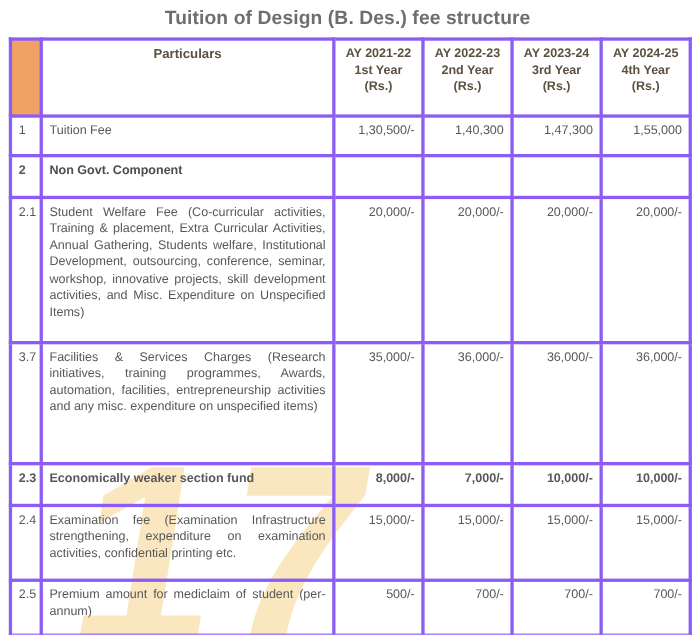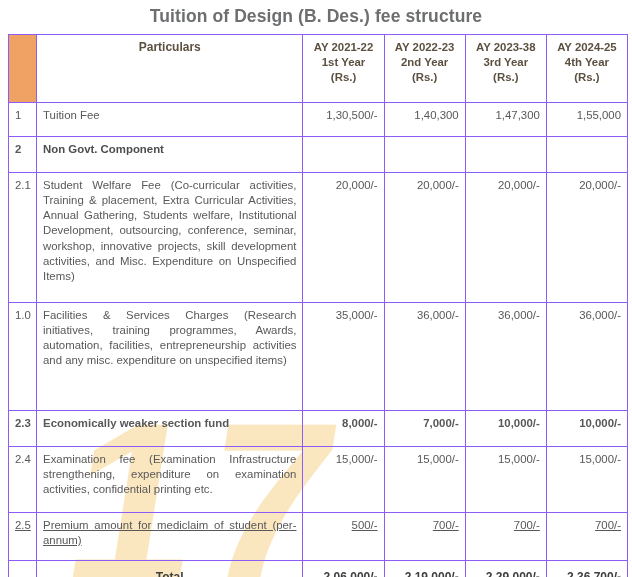--- a/index.html
+++ b/index.html
@@ -60,21 +60,21 @@
     margin: 0 0 0 8px;
     background: transparent;
   }
 
   table.fee col.c-sr   { width: 28px;  }
   table.fee col.c-part { width: 266px; }
   table.fee col.c-yr   { width: 81px;  }
 
   table.fee th,
   table.fee td {
-    border: 1px solid #8b5cf6;
+    border: 3px solid #8b5cf6;
     vertical-align: top;
     padding: 5px 6px 6px 6px;
     font-size: 11.4px;
     line-height: 1.33;
     background: transparent;
   }
 
   
   thead th {
     background: #f0a264;
@@ -111,21 +111,21 @@
     padding-right: 7px;
   }
   td.bold, th.bold { font-weight: 700; color: #4d4d4f; }
 
   tr.row-tuition td       { height: 22px; }
   tr.row-group td         { height: 24px; font-weight: 700; }
   tr.row-welfare td       { height: 118px; }
   tr.row-facilities td    { height: 96px; }
   tr.row-ewsf td          { height: 24px; font-weight: bold; }
   tr.row-exam td          { height: 54px; }
-  tr.row-mediclaim td     { height: 36px; text-decoration: underline; }
+  tr.row-mediclaim td     { height: 36px; }
 
   tr.row-total td {
     font-weight: 700;
     color: #3f3f41;
     height: 24px;
     vertical-align: middle;
     font-size: 12px;
   }
   tr.row-total td.part { text-align: center; }
   tr.row-total td.amt  { text-align: right; }
@@ -160,21 +160,21 @@
           <span>(Rs.)</span>
         </th>
 
         <th>
           <span>AY 2022-23</span><br>
           <span>2nd Year</span><br>
           <span>(Rs.)</span>
         </th>
 
         <th>
-          <span>AY 2023-38</span><br>
+          <span>AY 2023-24</span><br>
           <span>3rd Year</span><br>
           <span>(Rs.)</span>
         </th>
 
         <th>
           <span>AY 2024-25</span><br>
           <span>4th Year</span><br>
           <span>(Rs.)</span>
         </th>
       </tr>
@@ -203,21 +203,21 @@
       <tr class="row-welfare">
         <td class="sr">2.1</td>
         <td class="part">Student Welfare Fee (Co-curricular activities, Training &amp; placement, Extra Curricular Activities, Annual Gathering, Students welfare, Institutional Development, outsourcing, conference, seminar, workshop, innovative projects, skill development activities, and Misc. Expenditure on Unspecified Items)</td>
         <td class="amt">20,000/-</td>
         <td class="amt">20,000/-</td>
         <td class="amt">20,000/-</td>
         <td class="amt">20,000/-</td>
       </tr>
 
       <tr class="row-facilities">
-        <td class="sr">1.0</td>
+        <td class="sr">3.7</td>
         <td class="part">Facilities &amp; Services Charges (Research initiatives, training programmes, Awards, automation, facilities, entrepreneurship activities and any misc. expenditure on unspecified items)</td>
         <td class="amt">35,000/-</td>
         <td class="amt">36,000/-</td>
         <td class="amt">36,000/-</td>
         <td class="amt">36,000/-</td>
       </tr>
 
       <tr class="row-ewsf">
         <td class="sr">2.3</td>
         <td class="part">Economically weaker section fund</td>

